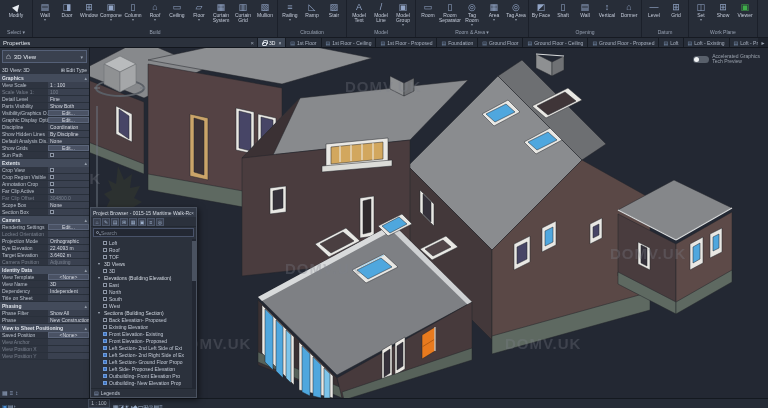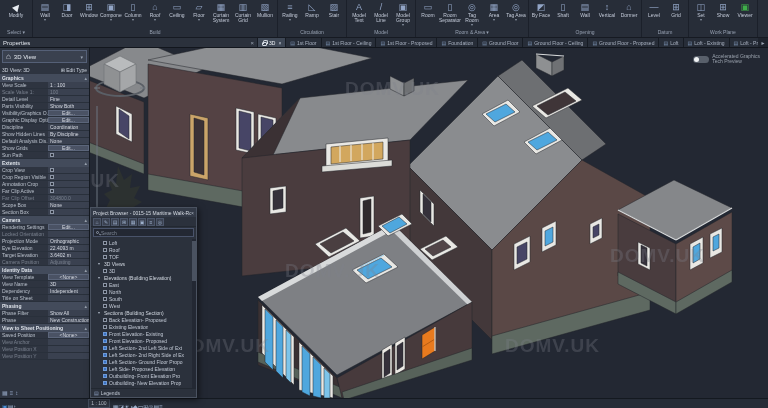--- a/index.html
+++ b/index.html
@@ -61,21 +61,21 @@
   .prow .pv.btn { background:#4a5264; text-align:center; padding:0; border:1px solid #5b657a; line-height:5px; }
   .prow .pv.chk { background:#3a4150; }
   .prow .pv .cb { display:inline-block; width:4px; height:4px; border:1px solid #8d96a6; margin-top:1px; background:#2c323d; }
   .prow.gray .pl, .prow.gray .pv { color:#79818e; }
   #props-footer { position:absolute; bottom:1px; left:0; width:100%; height:8px; display:flex;
     gap:2px; padding:0 2px; color:#8fa0bd; font-size:6px; line-height:8px; }
 
   
   #canvas { position:absolute; left:90px; top:48px; width:678px; height:350px; background:#232833; overflow:hidden; }
   #canvas svg { position:absolute; left:0; top:0; }
-  .wm { position:absolute; font-size:19px; font-weight:bold; letter-spacing:1px;
+  .wm { position:absolute; font-size:15px; font-weight:bold; letter-spacing:1px;
     color:rgba(125,130,140,0.30); white-space:nowrap; pointer-events:none; z-index:5; }
   #accel { position:absolute; right:8px; top:6px; display:flex; gap:3px; align-items:center; z-index:6; }
   #accel .sw { width:16px; height:7px; background:#59606b; border-radius:4px; position:relative; }
   #accel .sw:before { content:""; position:absolute; left:1px; top:1px; width:5px; height:5px;
     border-radius:50%; background:#f0f2f4; }
   #accel .txt { font-size:5px; line-height:5px; color:#9aa2ad; }
   #viewcube { position:absolute; right:10px; top:18px; width:60px; height:52px; z-index:6; }
 
   
   #browser { position:absolute; left:90px; top:207px; width:107px; height:191px; background:#2b313c;

